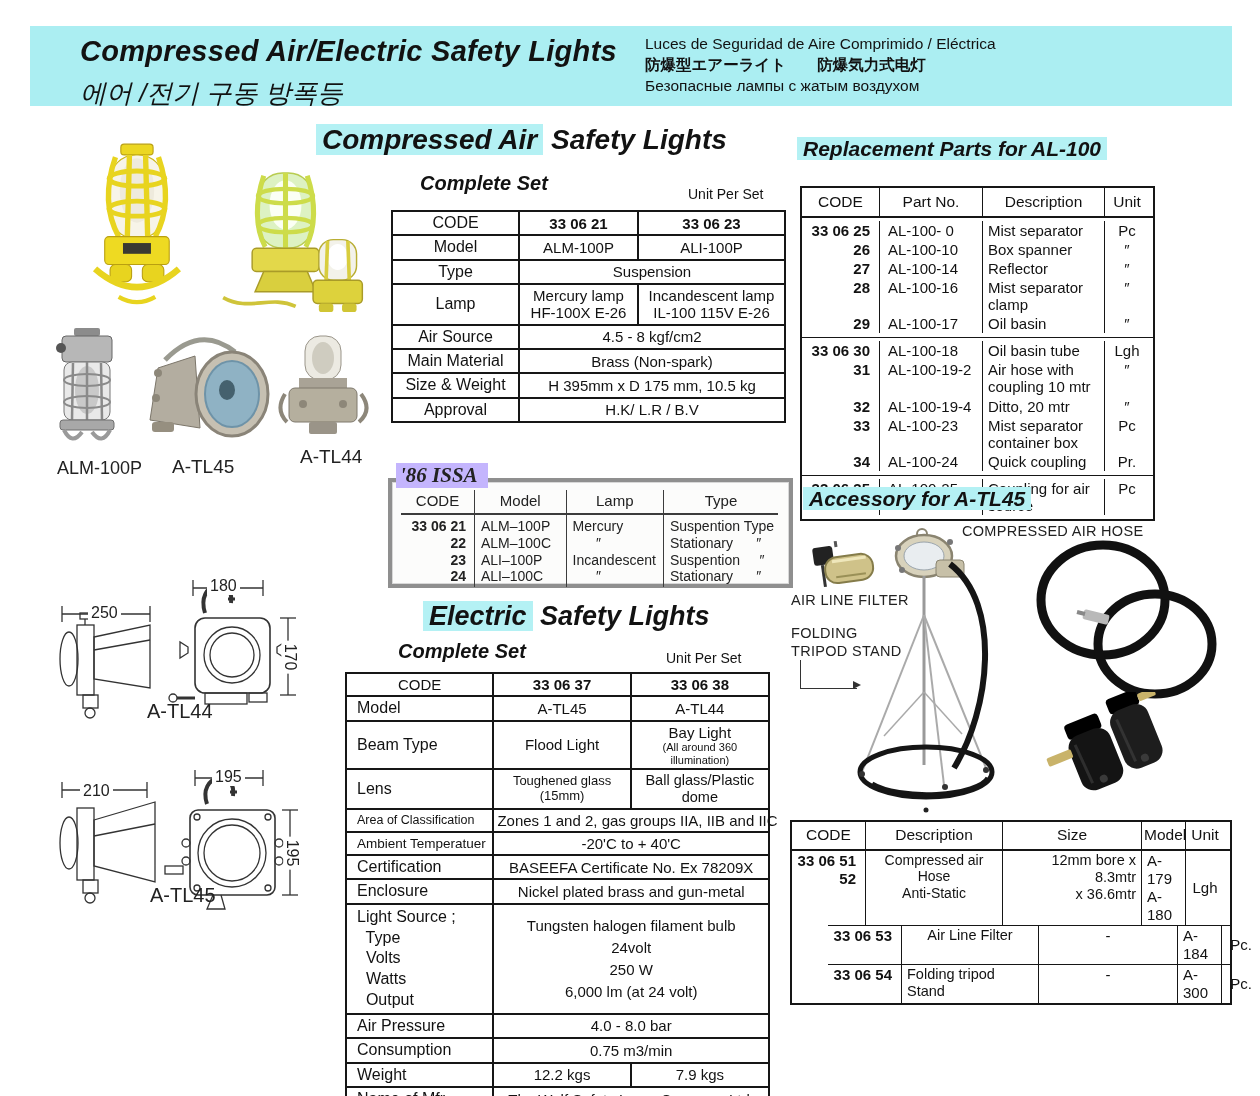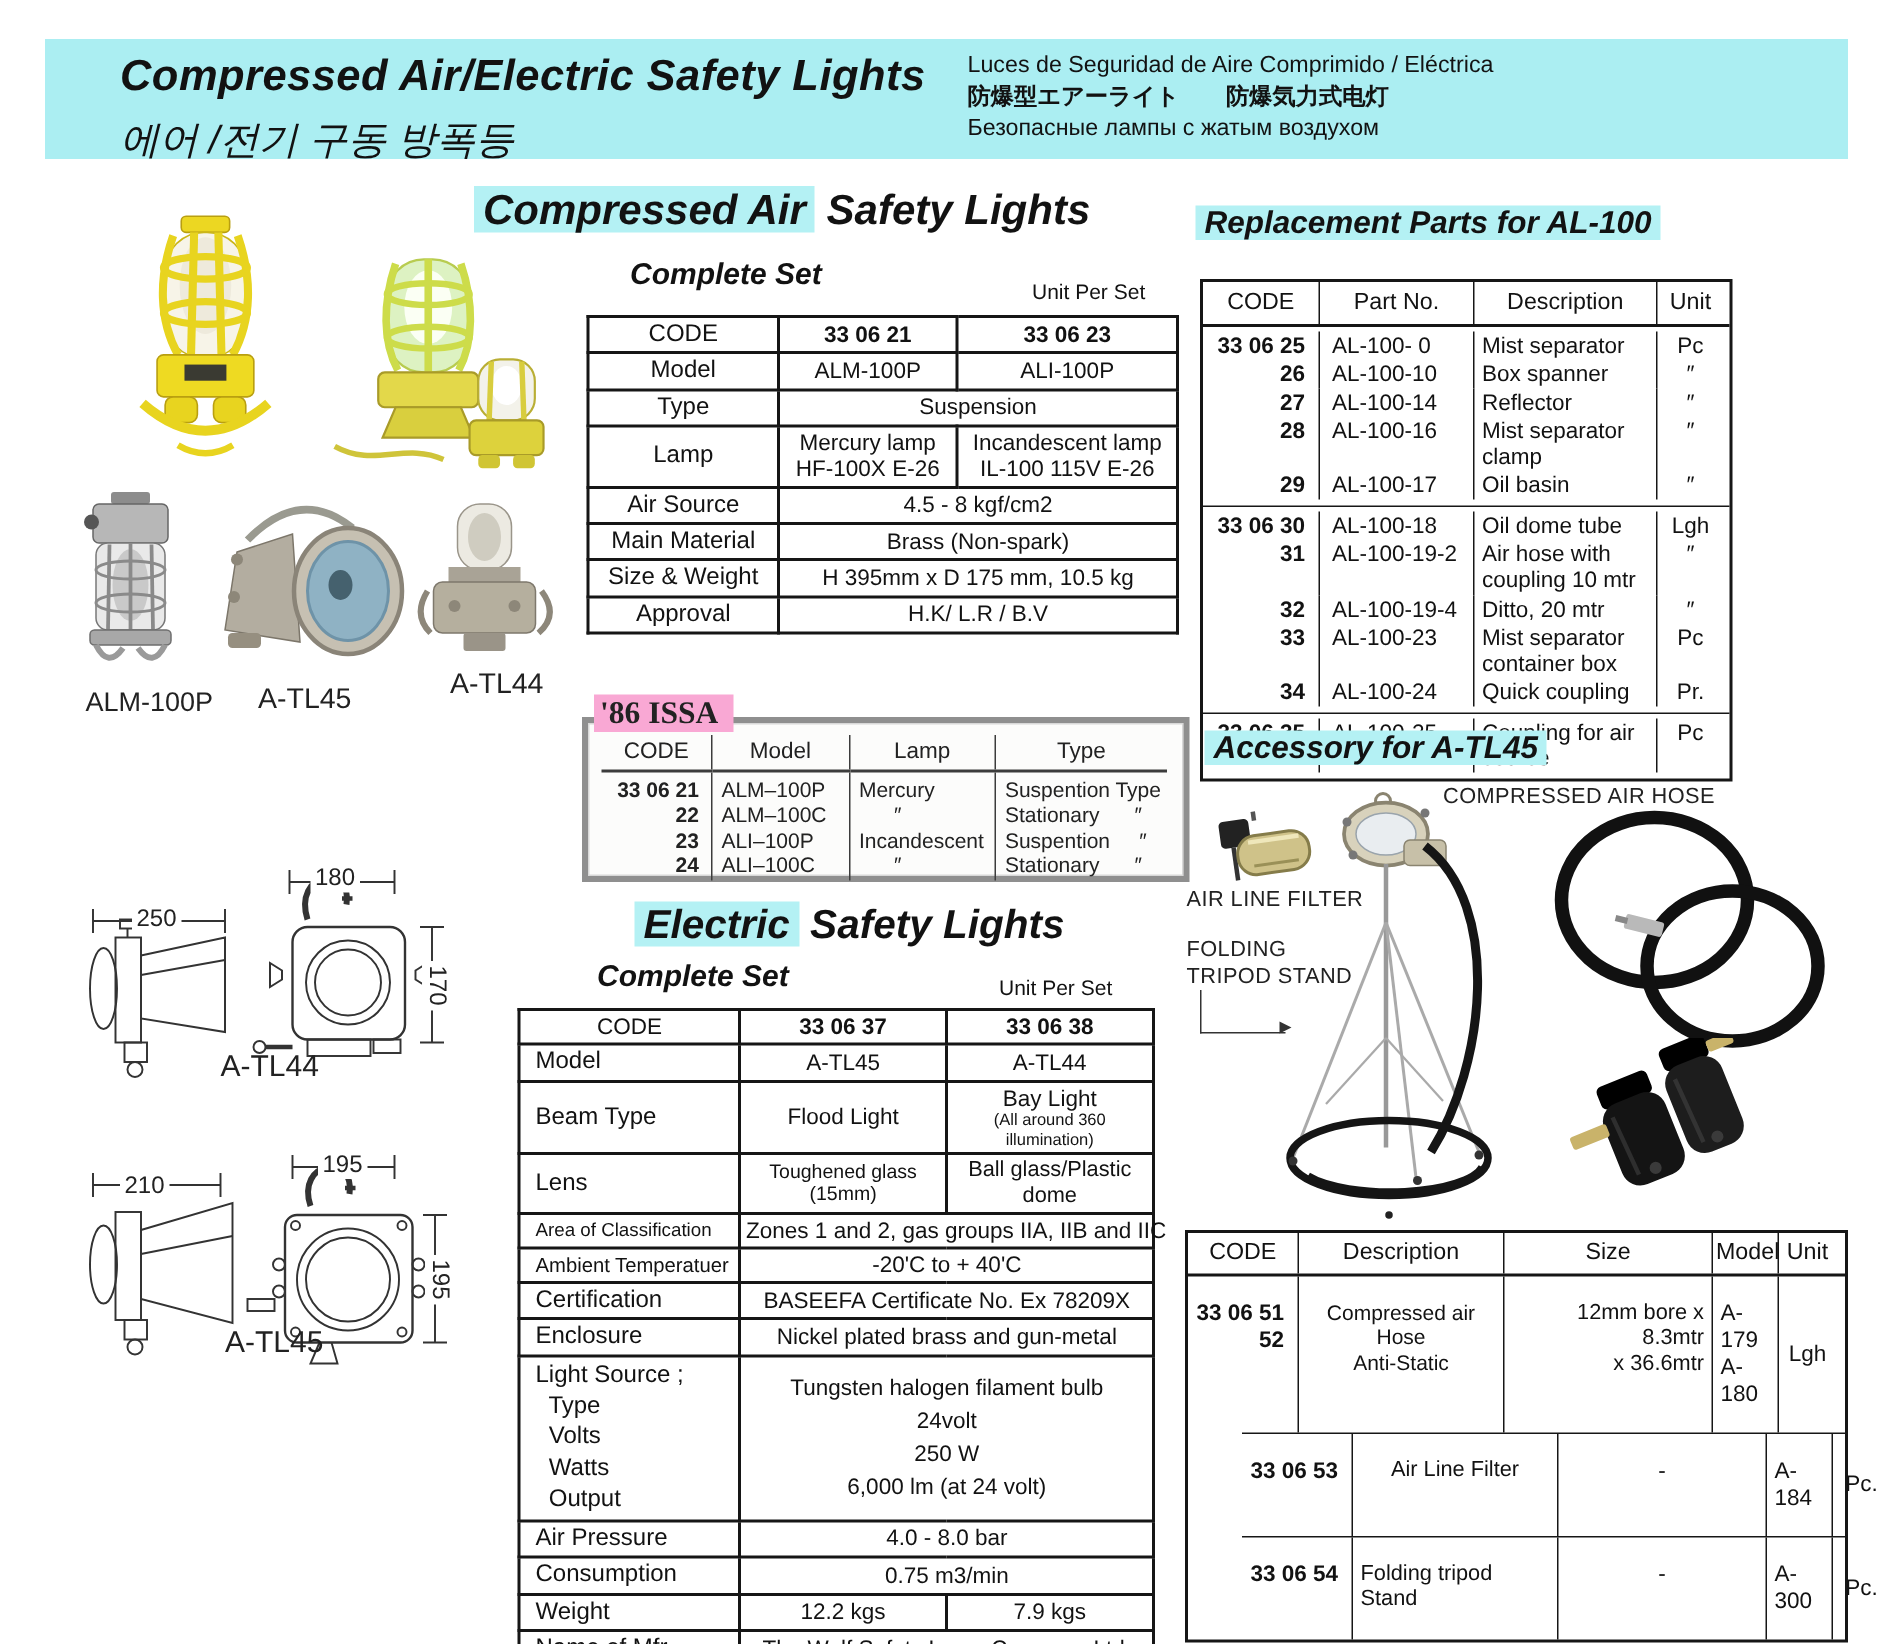--- a/index.html
+++ b/index.html
@@ -27,21 +27,21 @@
   table.spec td { border:2px solid #161616; text-align:center; padding:2px 3px; font-size:15px; line-height:1.15; }
   table.spec td.lbl { font-size:16px; }
   .ca-table { position:absolute; left:391px; top:210px; width:393px; }
   .bold { font-weight:bold; }
   .small-cell { font-size:14.5px; }
 
   
   .issa-box { position:absolute; left:388px; top:478px; width:397px; height:102px; border:4px solid #8f8f8f;
               box-shadow:inset 0 0 0 1px #d8d8d8; background:#fcfcfb; }
   .issa-title { position:absolute; left:396px; top:463px; font-family:"Liberation Serif", serif;
-                font-size:21px; font-weight:bold; background:#f9a8d4; padding:0 10px 0 4px; color:#222; }
+                font-size:21px; font-weight:bold; font-style:italic; background:#c4b5fd; padding:0 10px 0 4px; color:#222; }
   .issa-table { position:absolute; left:9px; top:8px; width:377px; border-collapse:collapse; color:#222; }
   .issa-table th { font-weight:normal; font-size:15px; border-bottom:2px solid #3c3c3c; padding:2px 0 4px 0; }
   .issa-table td { font-size:14px; line-height:1.2; vertical-align:top; padding:3px 4px 2px 6px; }
   .issa-table .vline { border-left:1.5px solid #3c3c3c; }
   .issa-code { text-align:right; font-weight:bold; padding-right:8px !important; }
 
   
   .rp-title { position:absolute; left:797px; top:137px; font-size:21px; font-weight:bold; font-style:italic; }
   .rp-table { position:absolute; left:800px; top:186px; width:351px; border:2px solid #161616; font-size:15px; }
   .rp-row { display:grid; grid-template-columns:78px 103px 122px 44px; }
@@ -57,21 +57,21 @@
 
   
   .acc-title { position:absolute; left:803px; top:487px; font-size:21px; font-weight:bold; font-style:italic; }
   .acc-label { position:absolute; font-size:14.5px; letter-spacing:.3px; color:#222; }
   .leader { position:absolute; left:800px; top:660px; width:56px; height:28px;
             border-left:1.5px solid #333; border-bottom:1.5px solid #333; }
   .leader-arrow { position:absolute; left:853px; top:681px; width:0; height:0;
                   border-left:8px solid #333; border-top:4px solid transparent; border-bottom:4px solid transparent; }
   .acc-table { position:absolute; left:790px; top:820px; width:438px; border:2px solid #161616; font-size:15px; }
   .acc-row { display:grid; grid-template-columns:74px 137px 139px 44px 38px; }
-  .acc-row > div { border-right:1.5px solid #161616; padding:16px 5px; line-height:1.2; }
+  .acc-row > div { border-right:1.5px solid #161616; padding:1px 5px; line-height:1.2; }
   .acc-row > div:last-child { border-right:none; }
   .acc-head { border-bottom:2px solid #161616; }
   .acc-head > div { text-align:center; font-size:15.5px; padding:4px 2px; }
   .acc-body-row + .acc-body-row { border-top:1.5px solid #161616;margin-left:36px; }
   .acc-desc { text-align:center; font-size:14px; }
   .acc-size { text-align:right; font-size:14.5px; }
   .acc-unit { text-align:center; display:flex; align-items:center; justify-content:center; }
 
   
   .el-title { position:absolute; left:423px; top:601px; font-size:27px; font-weight:bold; font-style:italic; }
@@ -398,21 +398,21 @@
           <div class="cell-code">29</div>
           <div class="cell-part">AL-100-17</div>
           <div>Oil basin</div>
           <div class="cell-unit">″</div>
         </div>
     </div>
     <div class="rp-group">
       <div class="rp-row">
           <div class="cell-code">33 06 30</div>
           <div class="cell-part">AL-100-18</div>
-          <div>Oil dome tube</div>
+          <div>Oil basin tube</div>
           <div class="cell-unit">Lgh</div>
         </div>
       <div class="rp-row">
           <div class="cell-code">31</div>
           <div class="cell-part">AL-100-19-2</div>
           <div>Air hose with coupling 10 mtr</div>
           <div class="cell-unit">″</div>
         </div>
       <div class="rp-row">
           <div class="cell-code">32</div>

